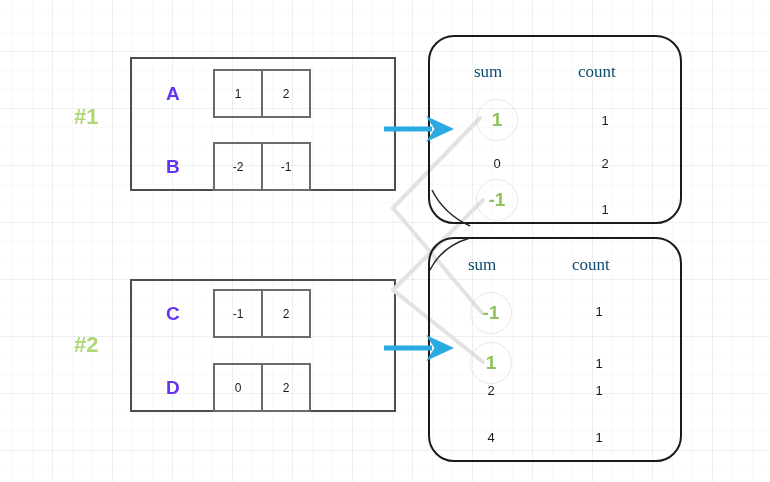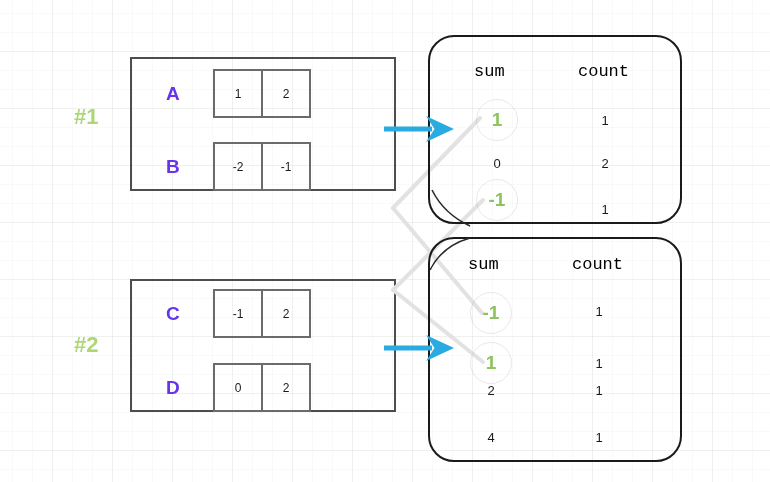--- a/index.html
+++ b/index.html
@@ -84,22 +84,22 @@
   .result-box {
     position: absolute;
     border: 2px solid #1a1a1a;
     border-radius: 26px;
     box-sizing: border-box;
     background: transparent;
   }
   .col-head {
     position: absolute;
     font-size: 17px;
-    color: #000000;
-    font-family: Liberation Mono, monospace;
+    color: #0c4a6e;
+    font-family: Liberation Serif, serif;
   }
   .val {
     position: absolute;
     font-size: 13px;
     color: #1a1a1a;
     text-align: center;
     font-family: "Liberation Sans", sans-serif;
   }
   .val.hi {
     font-size: 19px;

